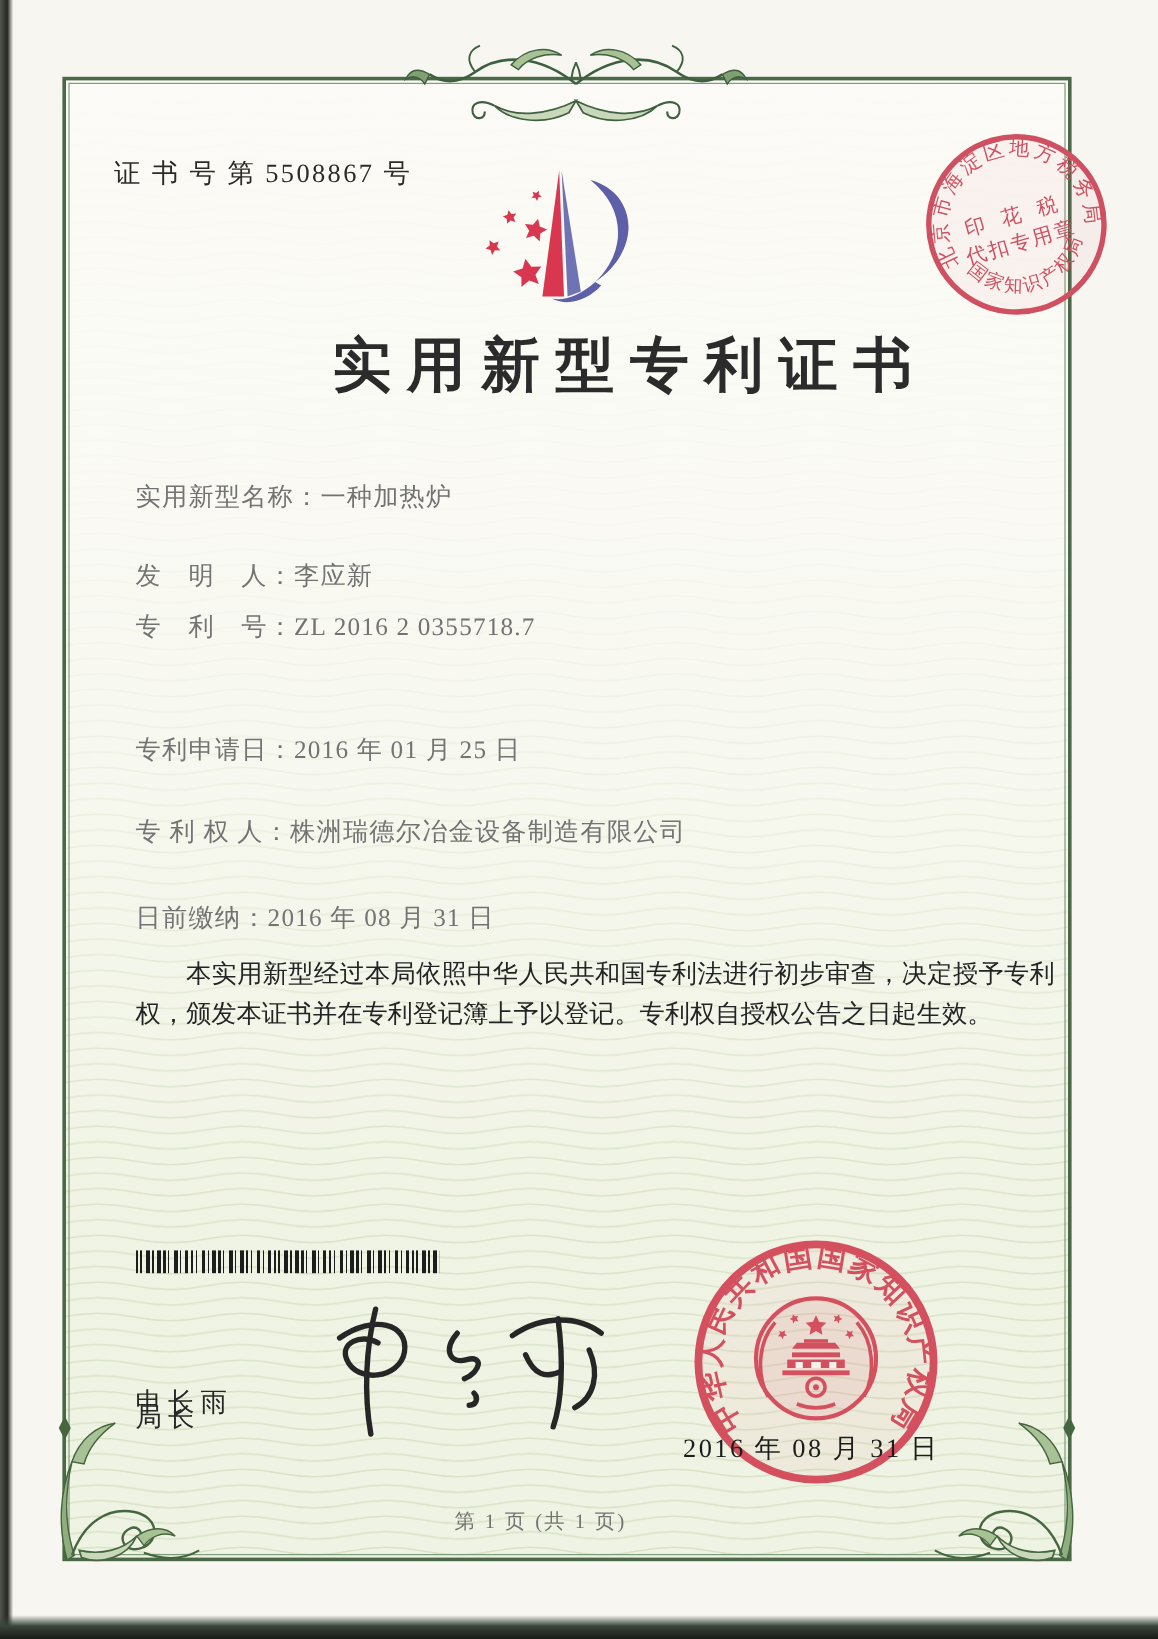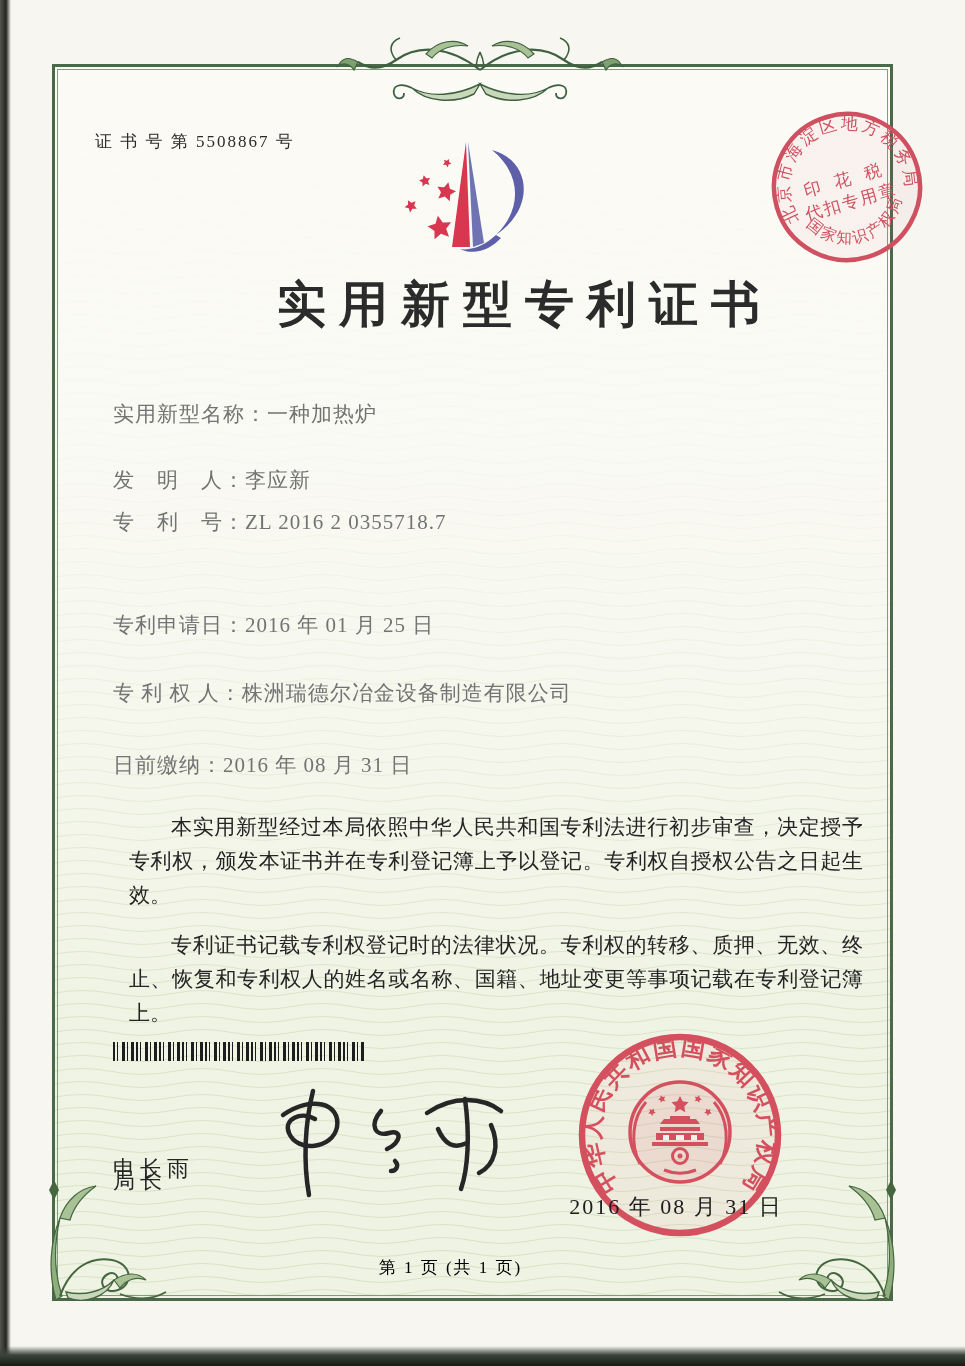--- a/index.html
+++ b/index.html
@@ -24,40 +24,40 @@
 
   
   .frame{left:52px;top:64px;width:841px;height:1237px;box-sizing:border-box;
     border:3px solid #4b6849;z-index:3;}
   .frame-inner{position:absolute;inset:2px;border:1px solid #7f9d7a;}
 
   .ornament{z-index:4;pointer-events:none;}
 
   
   .content{z-index:6;}
-  .cert-no{left:95px;top:130px;font-size:17px;letter-spacing:2px;color:#2b2b2b;}
+  .cert-no{left:95px;top:130px;font-size:22px;letter-spacing:2px;color:#2b2b2b;}
   .title{left:52px;top:272px;width:933px;text-align:center;font-size:49px;
     font-weight:bold;letter-spacing:13px;text-indent:13px;color:#2b2b2b;}
   .field-row{left:113px;font-size:21px;letter-spacing:1px;color:#737373;white-space:nowrap;}
   .paras{left:113px;top:794px;width:766px;font-size:21px;line-height:34px;
     text-align:justify;color:#242424;}
-  .paras p{margin:16px;text-indent:2em;}
+  .paras p{margin:0;text-indent:2em;}
   .barcode{left:113px;top:1042px;width:253px;height:19px;z-index:6;
     background:repeating-linear-gradient(90deg,
       #1d1d1d 0 2px,rgba(0,0,0,0) 2px 4px,
       #1d1d1d 4px 5px,rgba(0,0,0,0) 5px 9px,
       #1d1d1d 9px 12px,rgba(0,0,0,0) 12px 14px,
       #1d1d1d 14px 15px,rgba(0,0,0,0) 15px 18px,
       #1d1d1d 18px 21px,rgba(0,0,0,0) 21px 23px);}
   .signoff-title{left:113px;top:1166px;font-size:22px;letter-spacing:5px;}
   .signoff-name{left:113px;top:1154px;font-size:22px;letter-spacing:5px;text-align:center;}
   .seal-date{left:566px;top:1192px;width:220px;text-align:center;
     font-size:22px;letter-spacing:2px;color:#1c1c1c;z-index:8;}
   .footer{left:30px;top:1256px;width:841px;text-align:center;font-size:17px;
-    letter-spacing:2px;color:#000000;}
+    letter-spacing:2px;color:#737373;}
   .sig-svg{left:255px;top:1083px;z-index:6;}
   .seal-svg{left:575px;top:1032px;z-index:7;}
   .stamp-svg{left:757px;top:95px;z-index:7;}
   .logo-svg{left:365px;top:135px;z-index:6;}
 </style>
 </head>
 <body>
 
 <svg width="0" height="0" style="position:absolute" aria-hidden="true">
   <defs>
@@ -162,21 +162,20 @@
 </div>
 <div class="abs content field-row" style="top:679px">
   <span>专 利 权 人：</span><span>株洲瑞德尔冶金设备制造有限公司</span>
 </div>
 <div class="abs content field-row" style="top:751px">
   <span>日前缴纳：</span><span>2016 年 08 月 31 日</span>
 </div>
 
 <div class="abs content paras">
   <p>本实用新型经过本局依照中华人民共和国专利法进行初步审查，决定授予专利权，颁发本证书并在专利登记簿上予以登记。专利权自授权公告之日起生效。</p>
-  <p>专利证书记载专利权登记时的法律状况。专利权的转移、质押、无效、终止、恢复和专利权人的姓名或名称、国籍、地址变更等事项记载在专利登记簿上。</p>
 </div>
 
 <div class="abs barcode"></div>
 
 <div class="abs content signoff-title">局长</div>
 <div class="abs content signoff-name">申长雨</div>
 
 <svg class="abs sig-svg" width="260" height="118">
   <g stroke="#262626" stroke-width="4.5" fill="none" stroke-linecap="round">
     <path d="M 58 8 C 50 40 48 78 54 112"></path>

